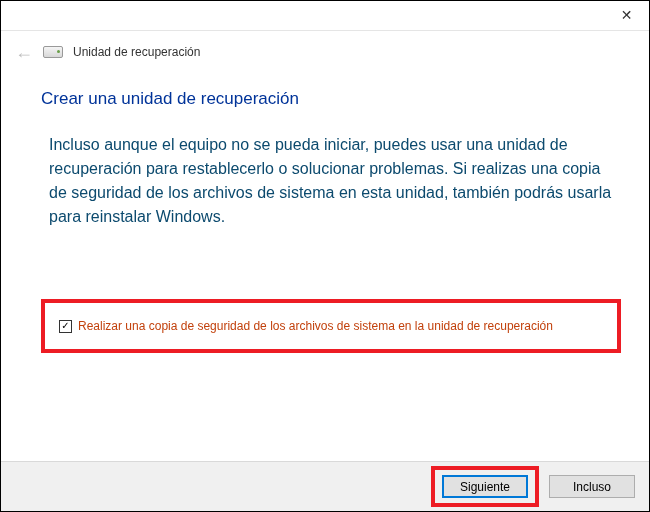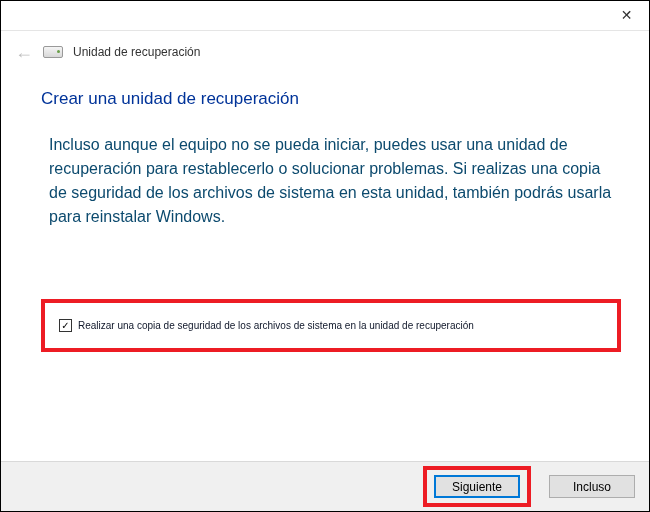--- a/index.html
+++ b/index.html
@@ -96,36 +96,36 @@
       border: 1px solid #333;
       display: inline-flex;
       align-items: center;
       justify-content: center;
       font-size: 10px;
       line-height: 1;
       cursor: pointer;
       background: #fff;
     }
     .checkbox-label {
-      font-size: 10px;
-      color: #0f172a;
+      font-size: 12px;
+      color: #c2410c;
     }
     .footer {
       position: absolute;
       bottom: 0;
       left: 0;
       right: 0;
       height: 50px;
       background: #f0f0f0;
       border-top: 1px solid #d9d9d9;
       display: flex;
       justify-content: flex-end;
       align-items: center;
       padding-right: 14px;
-      gap: 18px;
+      gap: 10px;
       padding-left: 28px;
     }
     .btn {
       min-width: 86px;
       height: 23px;
       font-size: 12px;
       font-family: inherit;
       background: #e1e1e1;
       border: 1px solid #adadad;
       cursor: pointer;

